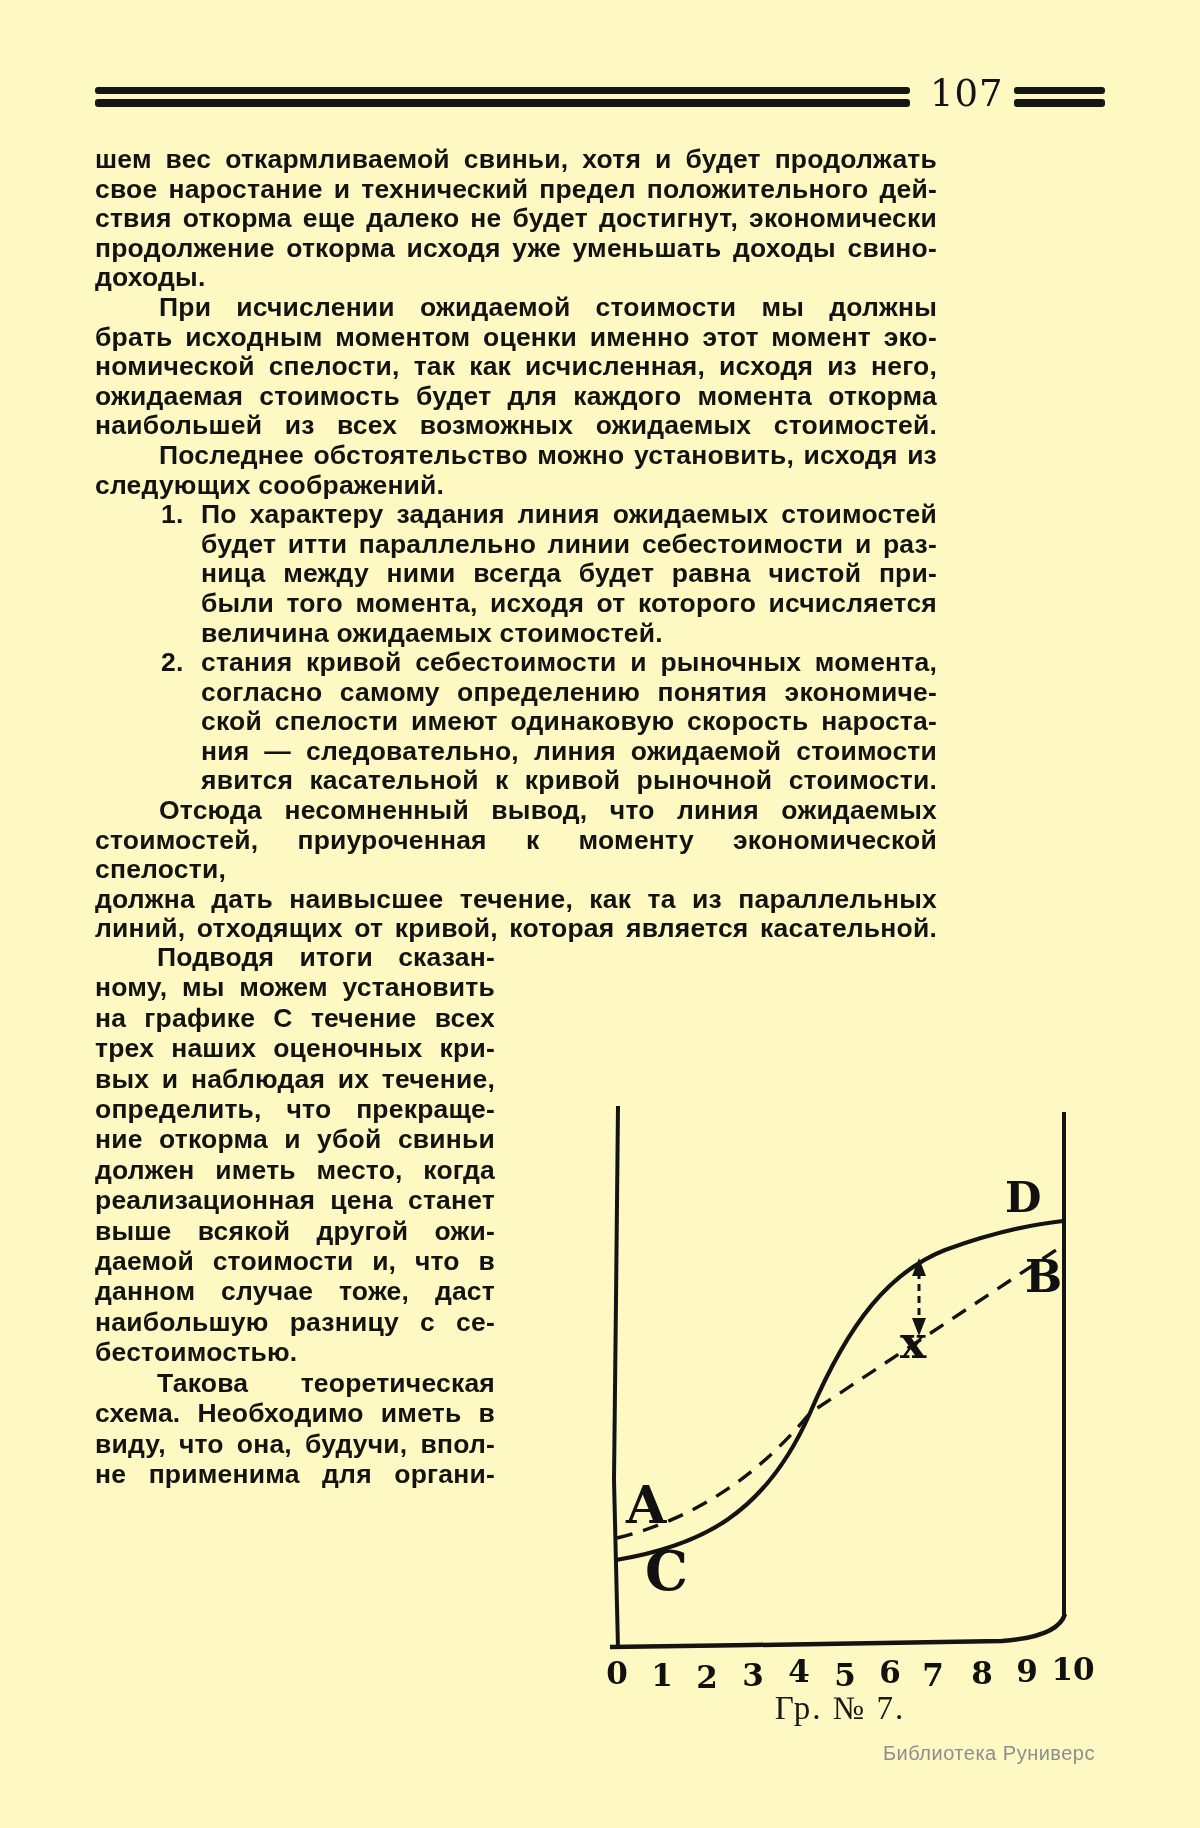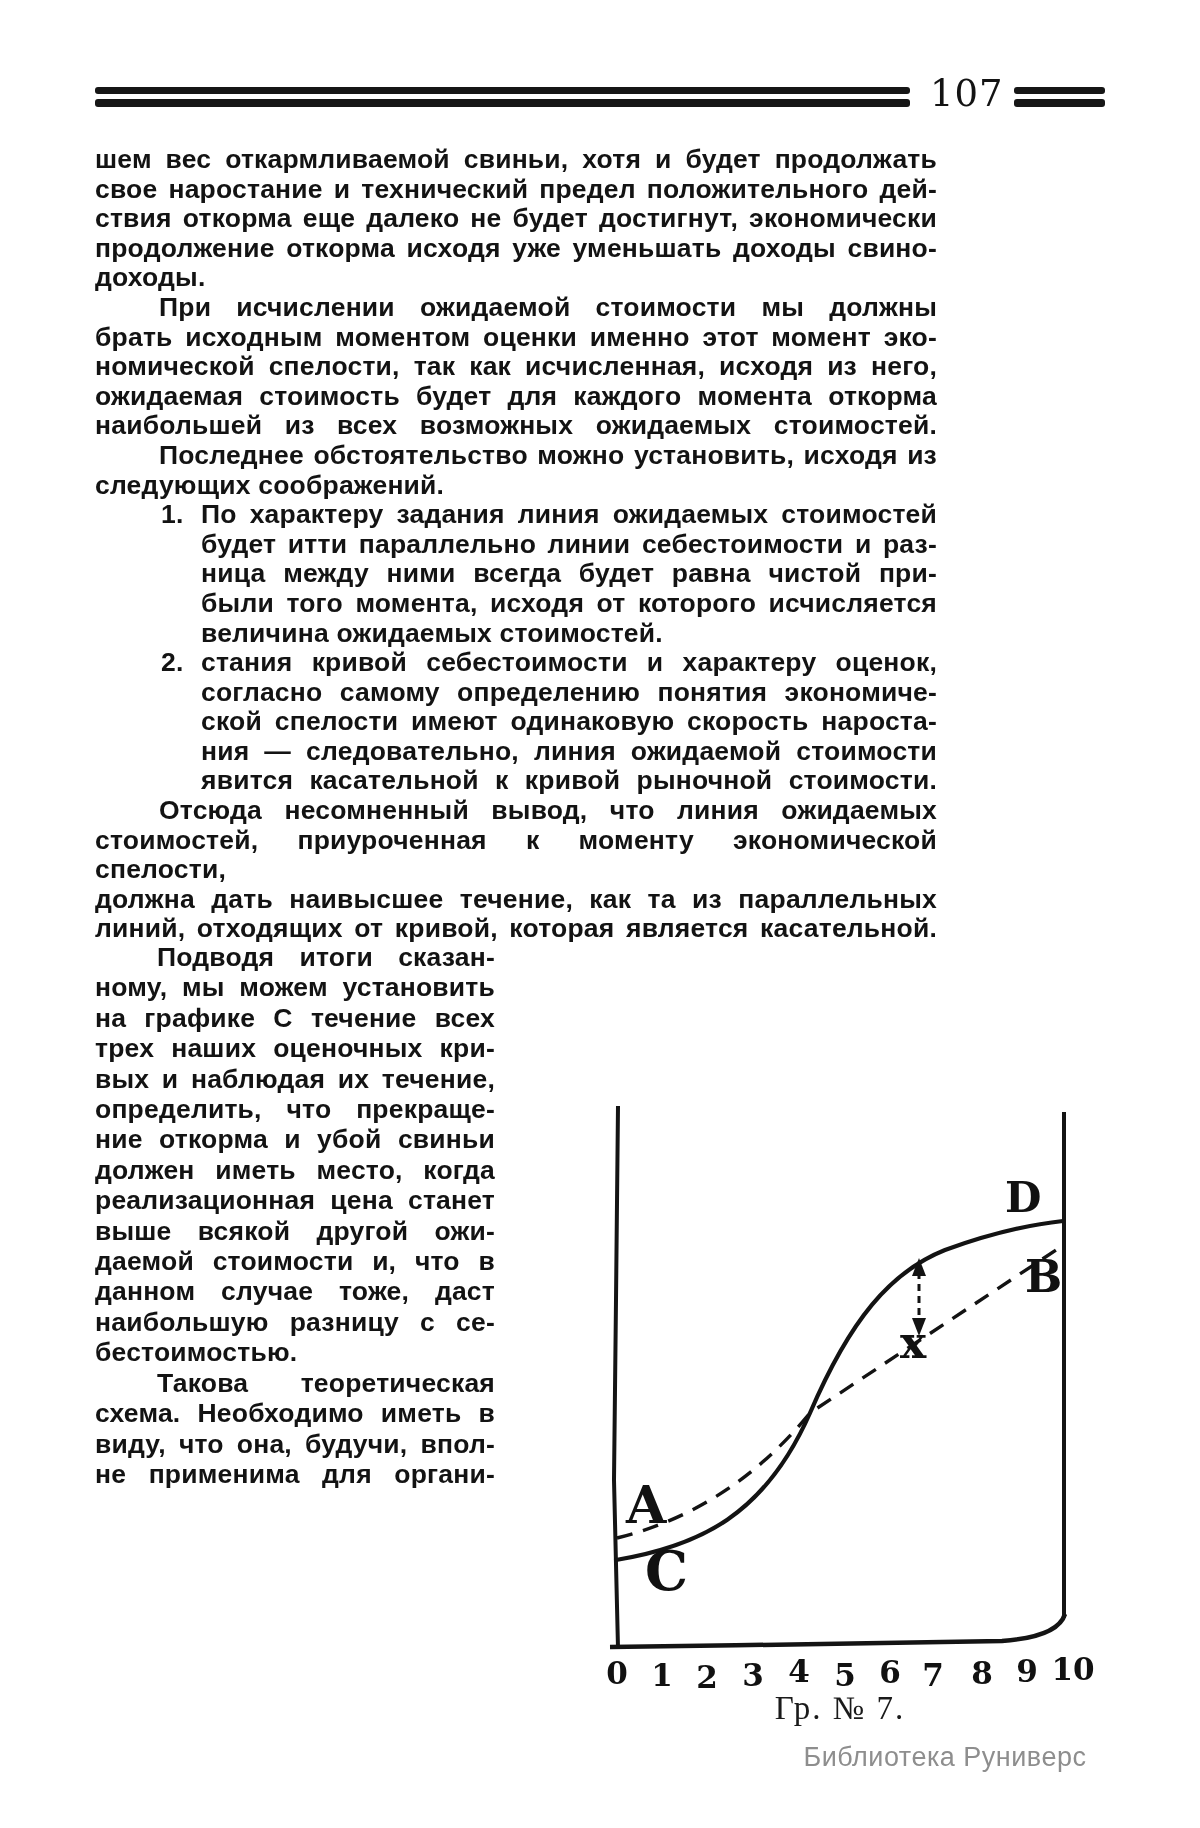--- a/index.html
+++ b/index.html
@@ -1,18 +1,18 @@
 <!DOCTYPE html>
 <html><head>
 <meta charset="utf-8">
 <style>
   html,body{margin:0;padding:0;background:#e8e8e4;}
   .page{
     position:relative;width:1200px;height:1828px;margin:0 auto;
-    background:#ffffff;color:#131313;overflow:hidden;
+    background:#fef9c3;color:#131313;overflow:hidden;
     font-family:"Liberation Sans",sans-serif;
   }
   
   .rule{position:absolute;background:#161616;border-radius:3px;}
   .page-num{
     position:absolute;left:930px;top:72px;width:80px;
     font-family:"DejaVu Serif",serif;font-size:37px;letter-spacing:1px;
   }
   
   .text-block{
@@ -30,22 +30,22 @@
     font-size:26.5px;line-height:30.4px;font-weight:700;letter-spacing:.2px;
   }
   .left-col .tline.indent{text-indent:62px;}
   
   .figure-svg{position:absolute;left:500px;top:950px;}
   .fig-caption{
     position:absolute;left:520px;top:1690px;width:640px;text-align:center;
     font-family:"Liberation Serif",serif;font-size:33px;color:#1a1a1a;letter-spacing:2px;
   }
   .watermark{
-    position:absolute;left:795px;top:1742px;width:300px;text-align:center;
-    font-size:27px;color:#8e8e8e;letter-spacing:.5px;font-weight:400;
+    position:absolute;left:795px;top:1742px;width:300px;text-align:right;
+    font-size:20px;color:#8e8e8e;letter-spacing:.5px;font-weight:400;
   }
   .curve-label{font-family:"DejaVu Serif",serif;font-weight:bold;fill:#111;}
   .tick-label{font-family:"DejaVu Serif",serif;font-weight:bold;fill:#111;font-size:31px;}
 </style>
 </head>
 <body>
 
 <div class="page">
 
   <div class="rule" style="left:95px;top:87px;width:815px;height:7px;"></div>
@@ -80,21 +80,21 @@
           <div class="tline">По характеру задания линия ожидаемых стоимостей</div>
           <div class="tline">будет итти параллельно линии себестоимости и раз-</div>
           <div class="tline">ница между ними всегда будет равна чистой при-</div>
           <div class="tline">были того момента, исходя от которого исчисляется</div>
           <div class="tline nojust">величина ожидаемых стоимостей.</div>
         </div>
     </div>
     <div class="list-item">
       <span class="list-marker">2.</span>
       <div>
-          <div class="tline">стания кривой себестоимости и характеру оценок,</div>
+          <div class="tline">стания кривой себестоимости и рыночных момента,</div>
           <div class="tline">согласно самому определению понятия экономиче-</div>
           <div class="tline">ской спелости имеют одинаковую скорость нароста-</div>
           <div class="tline">ния — следовательно, линия ожидаемой стоимости</div>
           <div class="tline">явится касательной к кривой рыночной стоимости.</div>
         </div>
     </div>
 
     <div class="para">
         <div class="tline indent">Отсюда несомненный вывод, что линия ожидаемых</div>
         <div class="tline">стоимостей, приуроченная к моменту экономической спелости,</div>

